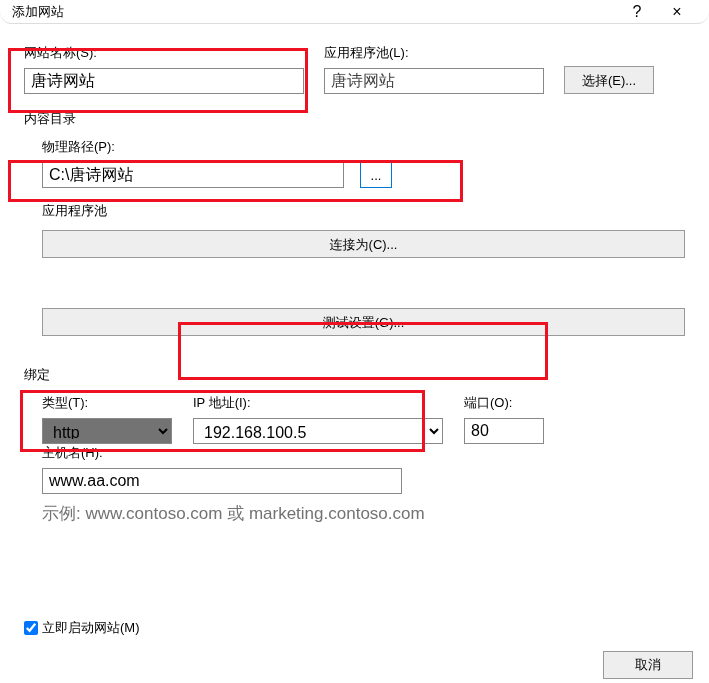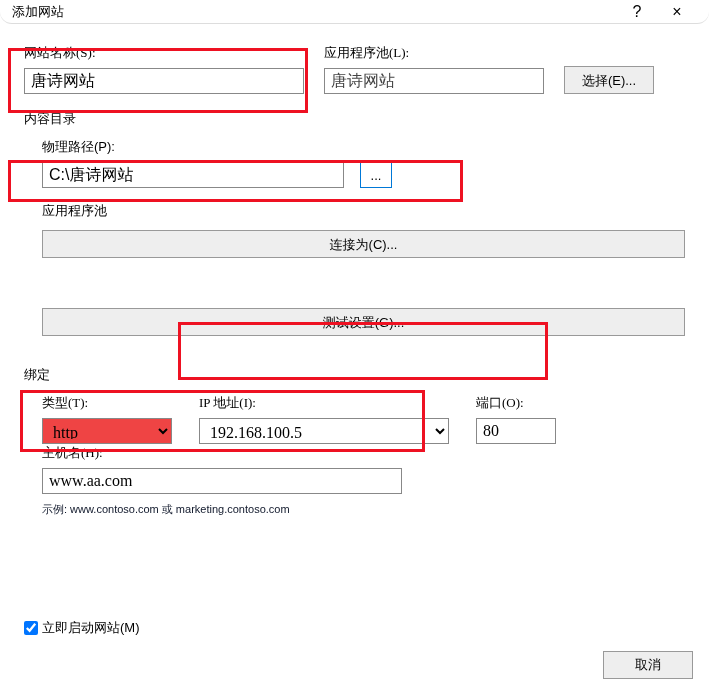--- a/index.html
+++ b/index.html
@@ -18,31 +18,31 @@
       align-items: center;
       padding: 8px 12px;
       border-bottom: 1px solid #ddd;
       border-radius: 15px;
     }
     .titlebar-title { flex: 1; font-size: 13px; }
     .titlebar-help { width: 40px; text-align: center; font-size: 16px; cursor: pointer; }
     .titlebar-close { width: 40px; text-align: center; font-size: 16px; cursor: pointer; font-weight: 300; }
     .content { padding: 20px 24px 10px 24px; position: relative; }
     .row { display: flex; gap: 20px; margin-bottom: 16px; align-items: flex-end; }
-    .field { display: flex; flex-direction: column; font-family: Liberation Serif, serif; }
+    .field { display: flex; flex-direction: column; }
     .label { font-size: 13px; margin-bottom: 6px; color: #000; }
     input[type="text"], select {
       border: 1px solid #888;
       padding: 4px 6px;
       font-size: 16px;
       font-family: inherit;
       background: #fff;
       height: 26px;
     }
-    select { background: #ef4444; }
+    select { background: #737373; }
     .readonly { background: #f4f4f4; color: #444; }
     .btn {
       border: 1px solid #999;
       background: #eee;
       padding: 5px 14px;
       font-size: 13px;
       cursor: pointer;
       font-family: inherit;
       height: 28px;
     }
@@ -50,21 +50,21 @@
       border: 1px solid #0078d7;
       background: #fff;
       width: 32px;
       height: 26px;
       font-size: 13px;
       cursor: pointer;
       padding: 0;
     }
     .group-title { font-size: 13px; margin: 12px 0 10px 0; }
     .indent { margin-left: 18px; }
-    .example { font-size: 11px; color: #0f172a; margin-top: 8px; }
+    .example { font-size: 17px; color: #737373; margin-top: 8px; }
     .checkbox-row { display: flex; align-items: center; gap: 4px; position: absolute; bottom: 46px; left: 24px; }
     .checkbox { width: 14px; height: 14px; }
     .footer-btns { position: absolute; bottom: 4px; right: 16px; display: flex; gap: 12px; }
     .footer-btn { border: 1px solid #999; background: #eee; width: 90px; height: 28px; font-size: 13px; cursor: pointer; font-family: inherit; }
     
     .hl { position: absolute; border: 3px solid #e12; pointer-events: none; }
     .hl1 { left: 8px; top: 48px; width: 300px; height: 65px; }
     .hl2 { left: 8px; top: 160px; width: 455px; height: 42px; }
     .hl3 { left: 178px; top: 322px; width: 370px; height: 58px; }
     .hl4 { left: 20px; top: 390px; width: 405px; height: 62px; }
@@ -102,21 +102,21 @@
 
     <div class="group-title" style="margin-top:14px;">应用程序池</div>
     <div style="display:flex;gap:50px;margin-top:6px;flex-direction:column;">
       <button class="btn">连接为(C)...</button>
       <button class="btn">测试设置(G)...</button>
     </div>
   </div>
 
   <div class="group-title" style="margin-top:30px;">绑定</div>
   <div class="indent">
-    <div style="display:flex;gap:27px;align-items:flex-end;">
+    <div style="display:flex;gap:21px;align-items:flex-end;">
       <div class="field" style="width:130px;">
         <span class="label">类型(T):</span>
         <select>
           <option>http</option>
         </select>
       </div>
       <div class="field" style="width:250px;">
         <span class="label">IP 地址(I):</span>
         <select style="background:#fff;">
           <option>192.168.100.5</option>

